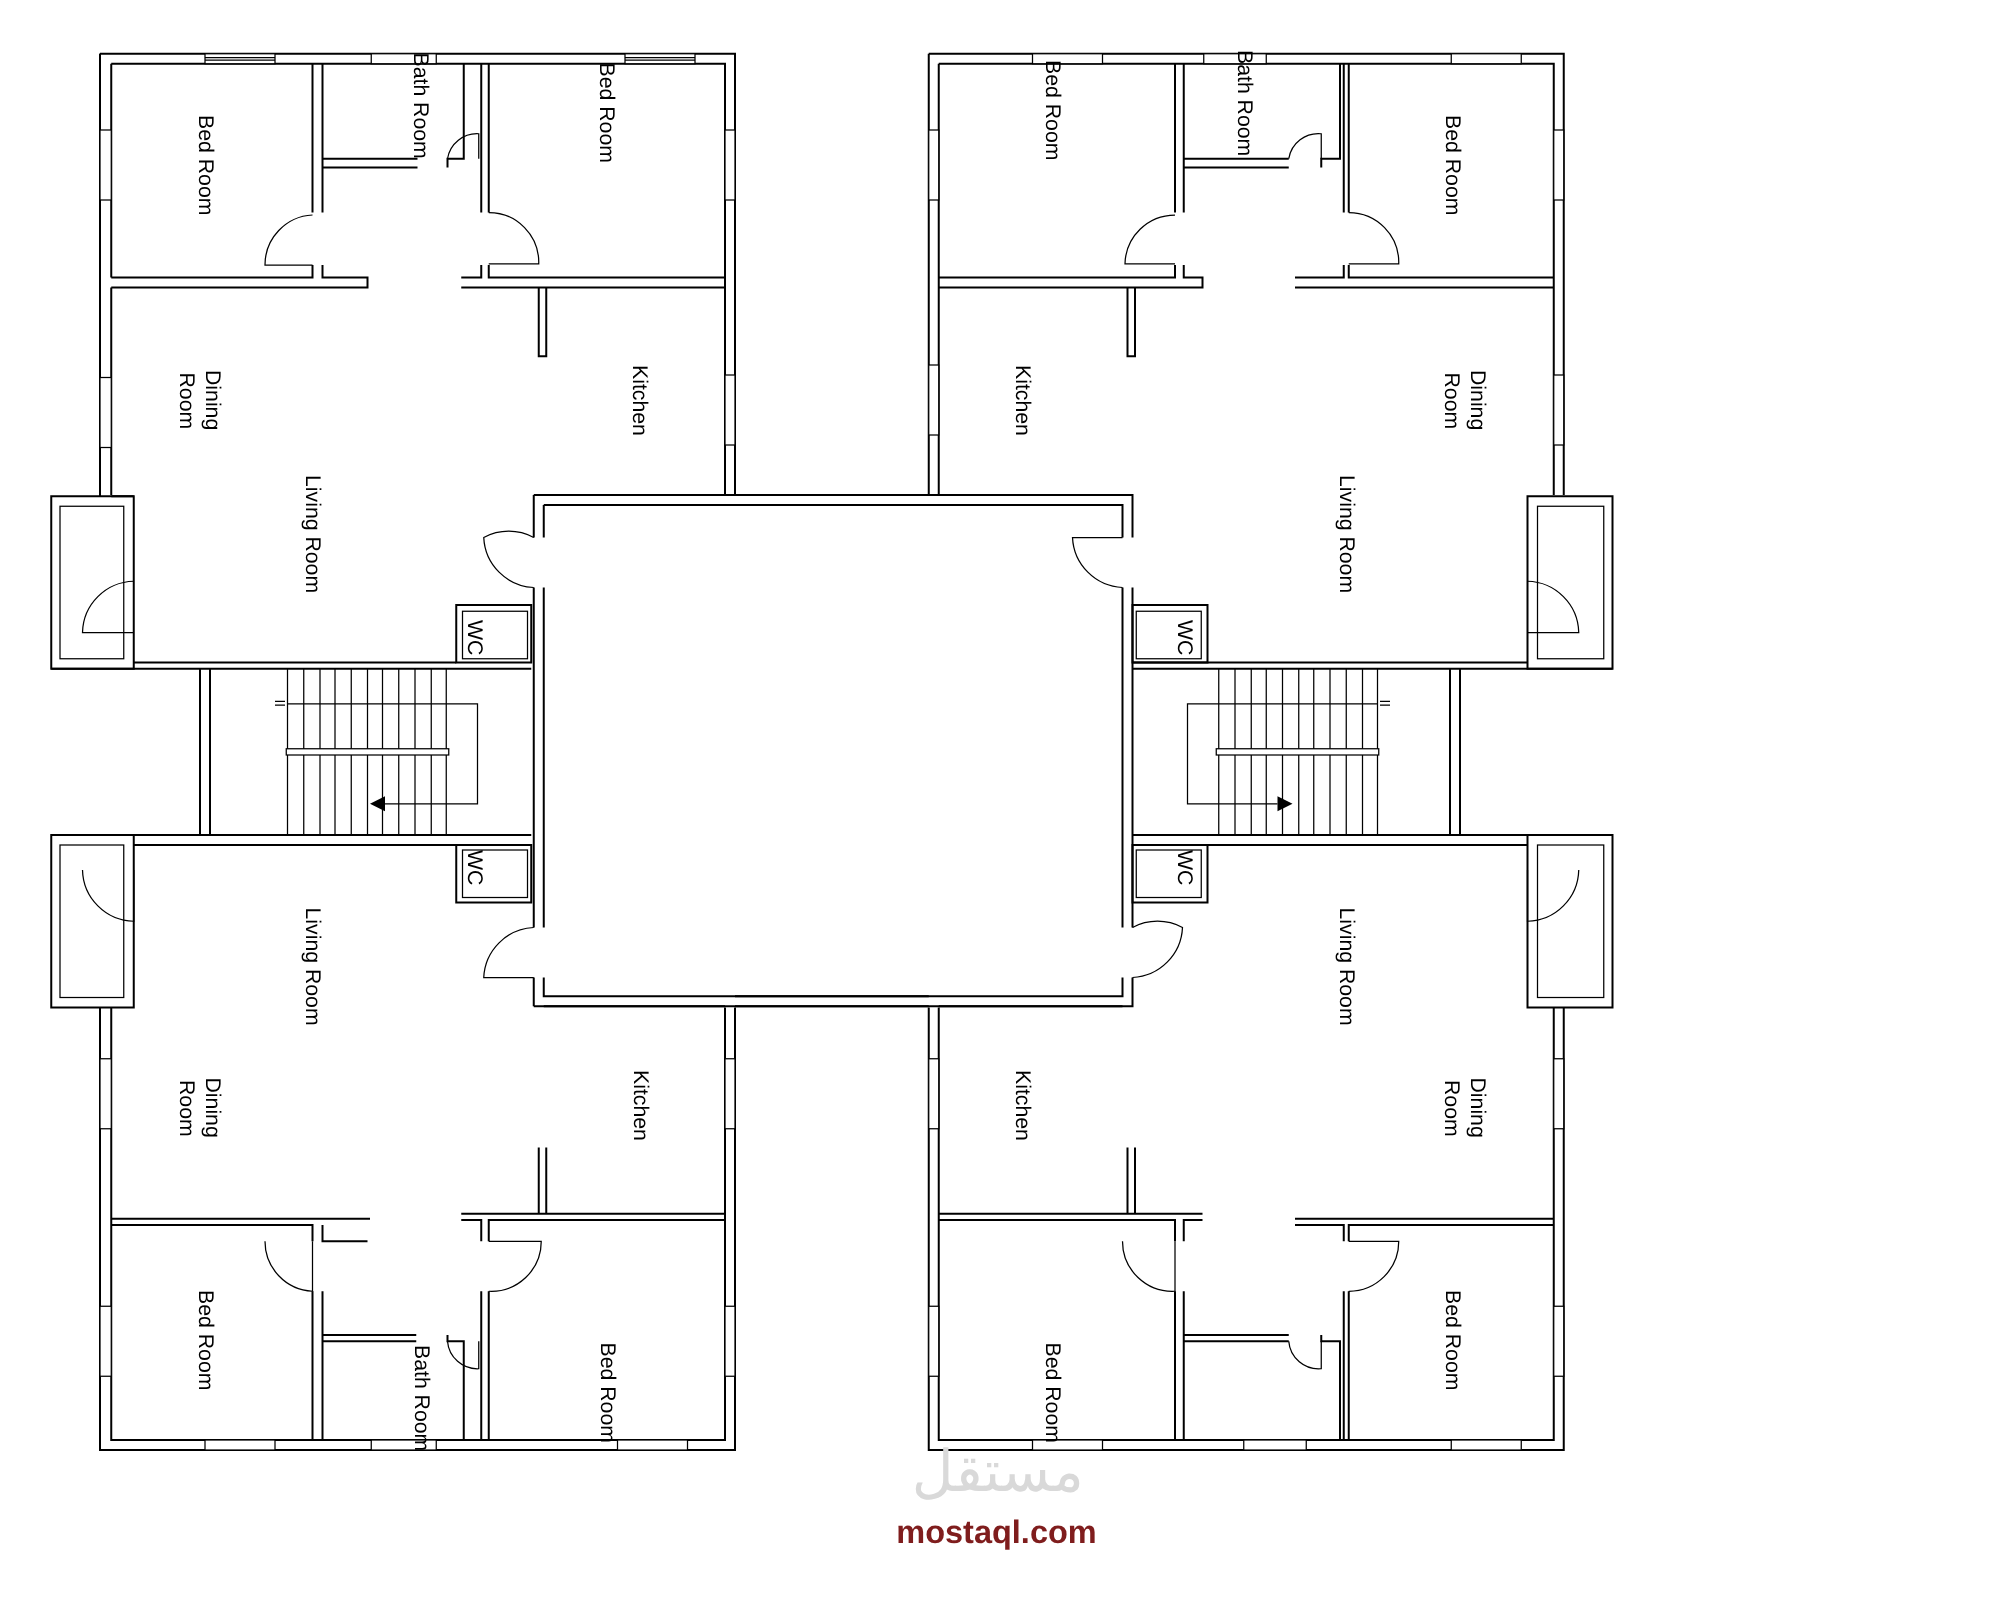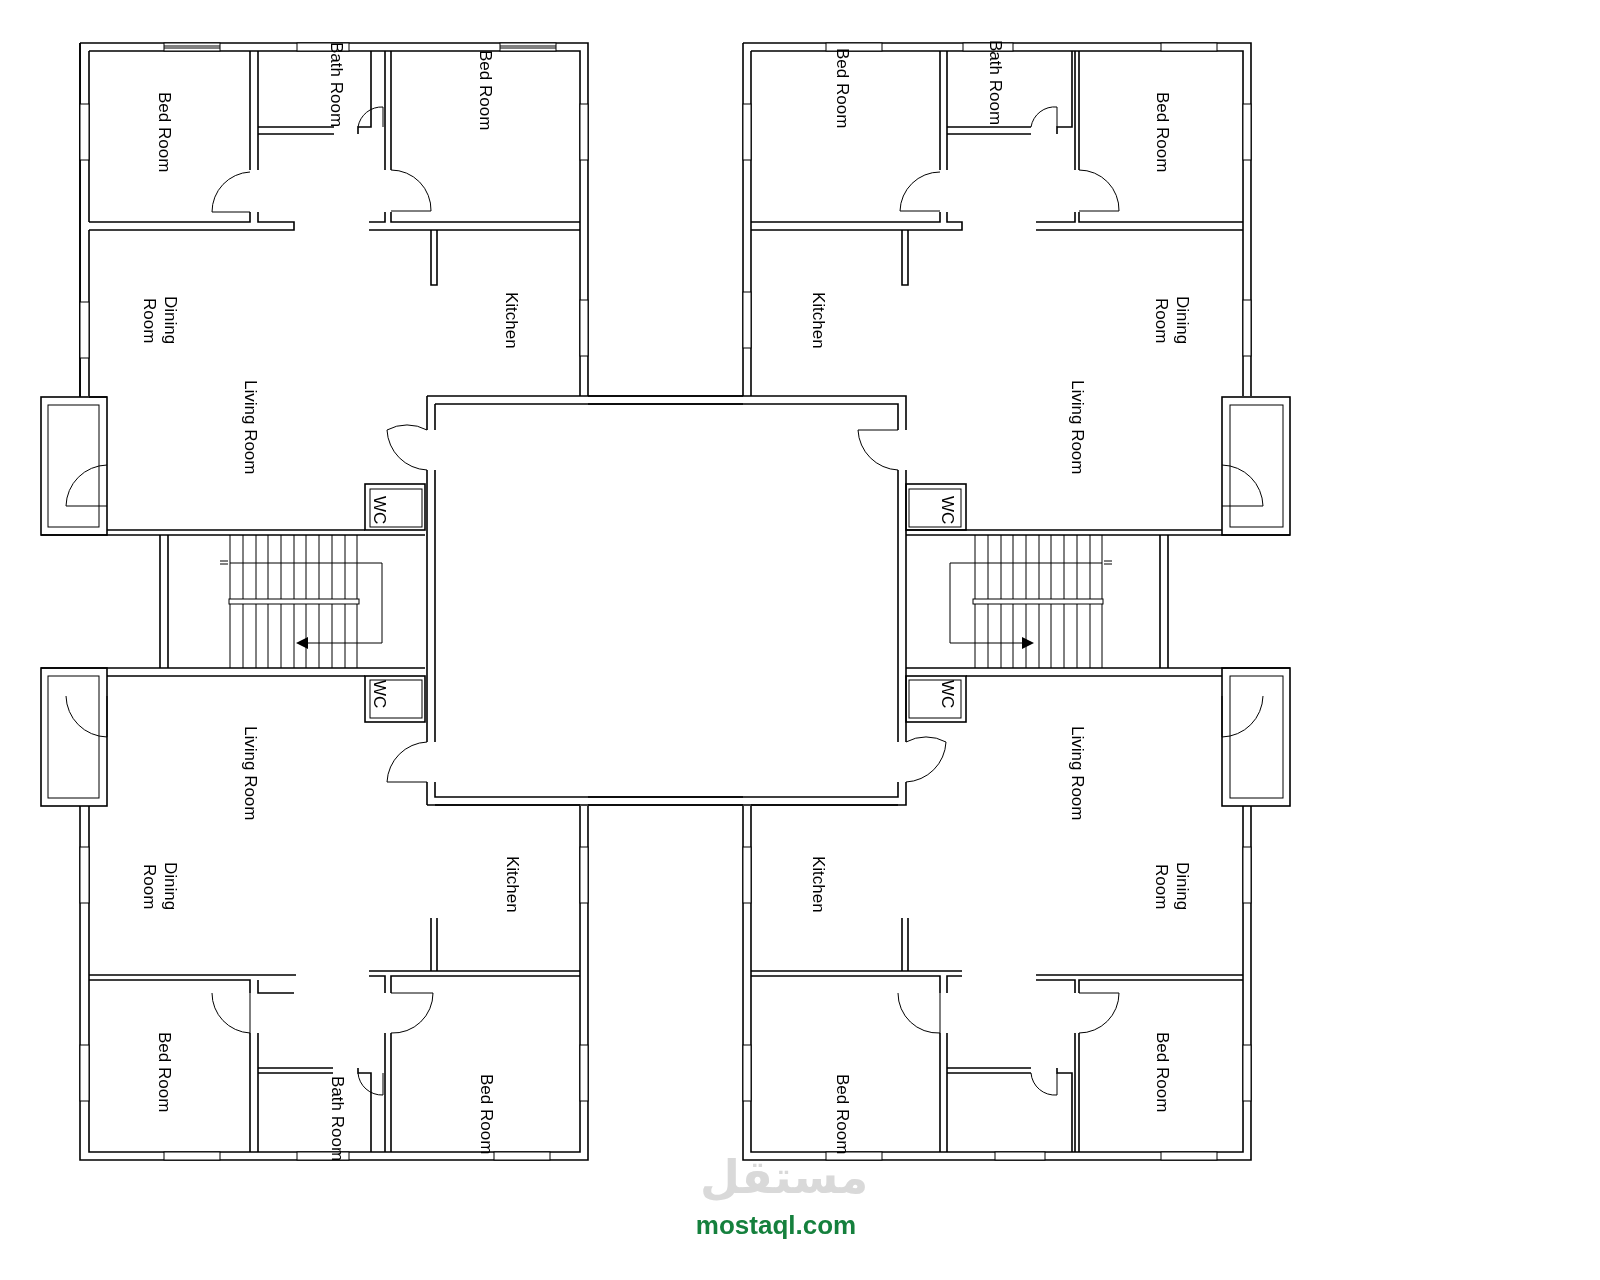--- a/index.html
+++ b/index.html
@@ -3,22 +3,22 @@
   <meta charset="utf-8">
   <style>
     html, body { margin: 0; padding: 0; background: #ffffff; }
     body { width: 1600px; height: 1280px; position: relative; overflow: hidden; font-family: "Liberation Sans", sans-serif; }
     #plan { position: absolute; left: 0; top: 0; width: 1600px; height: 1280px; }
     .wall { fill: none; stroke: #000; stroke-width: 1.6; }
     .thin { fill: none; stroke: #000; stroke-width: 1; }
     .door { fill: none; stroke: #000; stroke-width: 1; }
     .win { fill: #fff; stroke: #000; stroke-width: 1; }
     .label { font-family: "Liberation Sans", sans-serif; font-size: 17px; fill: #000; }
-    .wm-logo { position: absolute; left: 700px; top: 1150px; width: 200px; text-align: left; font-family: "DejaVu Sans", sans-serif; font-size: 46px; font-weight: bold; color: #d9d9d9; letter-spacing: 2px; }
-    .wm-text { position: absolute; left: 676px; top: 1210px; width: 200px; text-align: center; font-family: "Liberation Sans", sans-serif; font-size: 26px; font-weight: bold; color: #15803d; }
+    .wm-logo { position: absolute; left: 667px; top: 1150px; width: 200px; text-align: right; font-family: "DejaVu Sans", sans-serif; font-size: 46px; font-weight: normal; color: #d9d9d9; letter-spacing: 2px; }
+    .wm-text { position: absolute; left: 717px; top: 1210px; width: 200px; text-align: left; font-family: "Liberation Sans", sans-serif; font-size: 26px; font-weight: bold; color: #7f1d1d; }
   </style>
 </head>
 <body>
 
 <svg id="plan" viewBox="0 0 1600 1280" xmlns="http://www.w3.org/2000/svg">
 
   <g>
 
     <path class="wall" d="M80,43 H588 V396 M80,43 V396 M89,51 H580 V396"></path>
     <path class="wall" d="M89,51 V222 M89,230 V396"></path>

